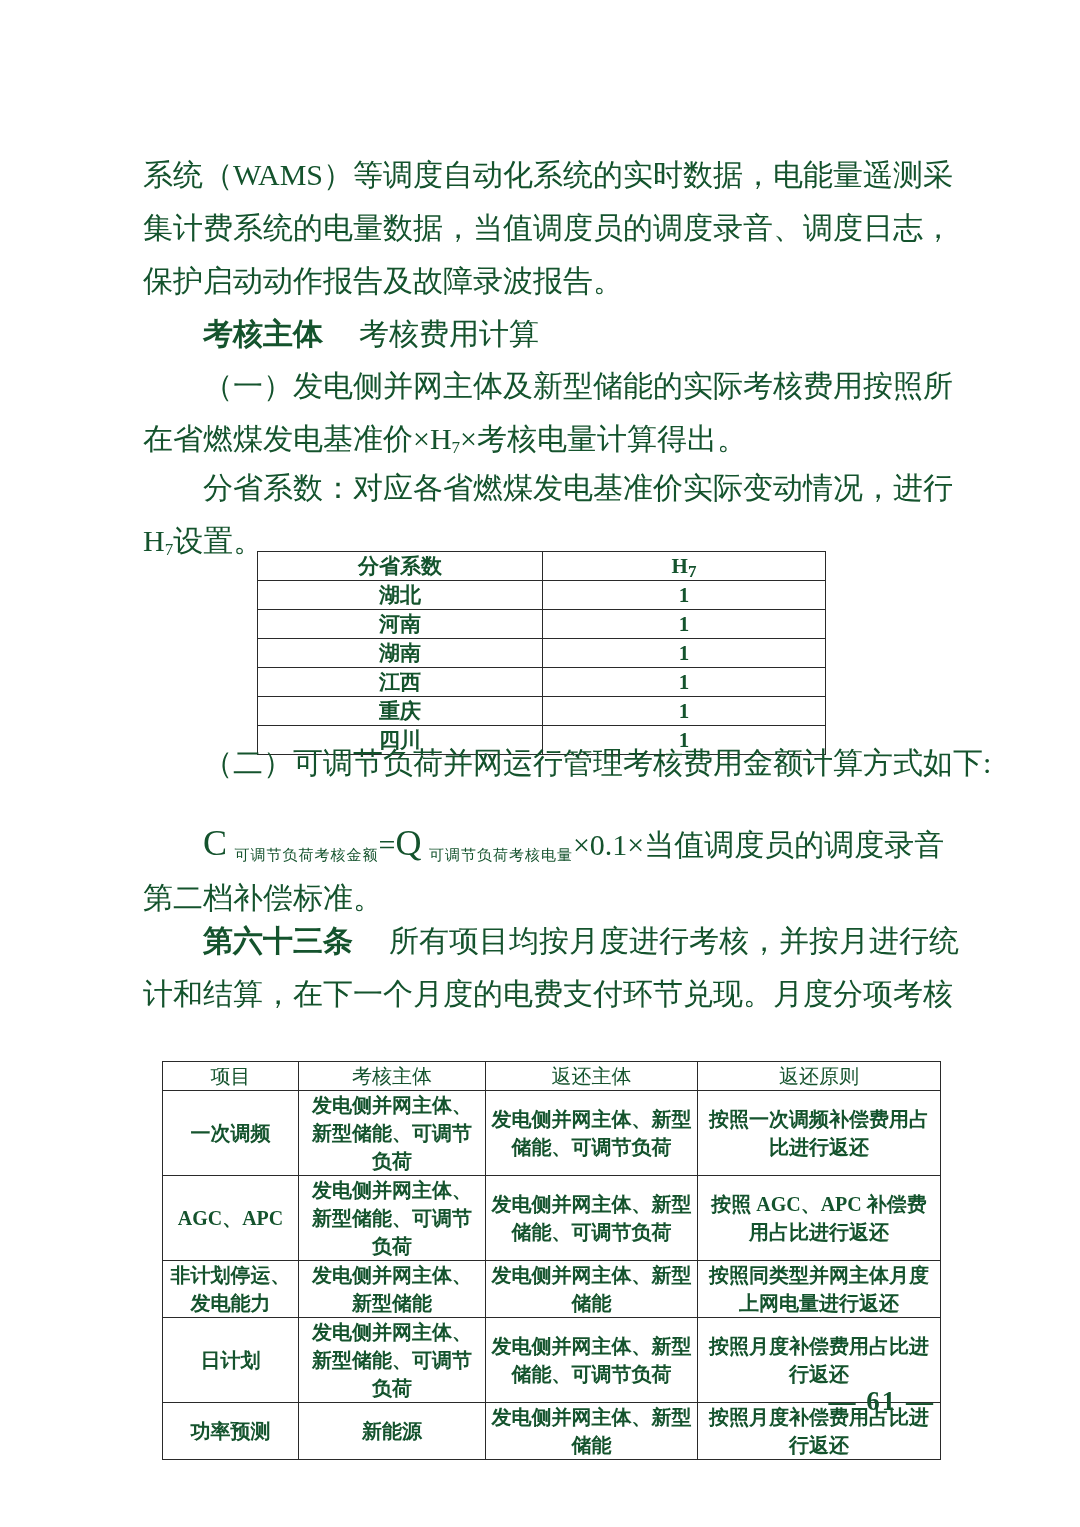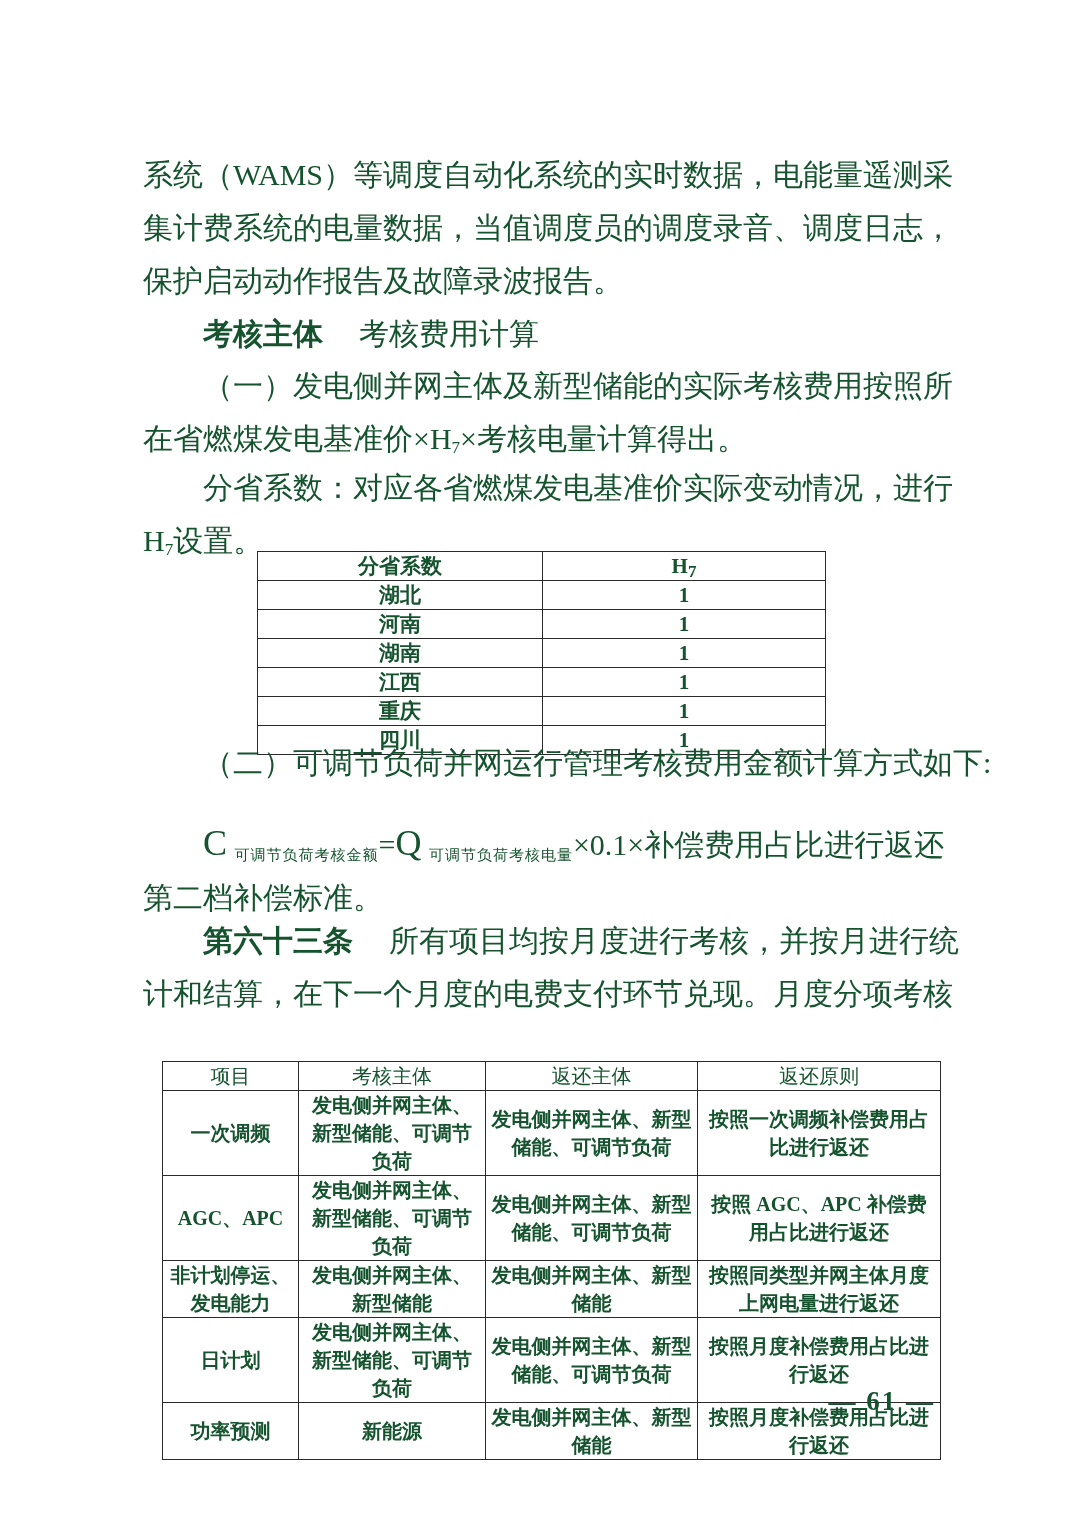--- a/index.html
+++ b/index.html
@@ -98,21 +98,21 @@
       <td>1</td>
     </tr>
   </tbody>
     </table>
 
   <div class="tb" style="top:736px;">
     <div class="ln ind">（二）可调节负荷并网运行管理考核费用金额计算方式如下:</div>
   </div>
 
   <div class="tb" style="top:817px;">
-    <div class="ln ind"><span class="bigvar">C</span> <span class="fsub">可调节负荷考核金额</span><span>=</span><span class="bigvar">Q</span> <span class="fsub">可调节负荷考核电量</span><span>×0.1×补偿费用占比进行返还</span></div>
+    <div class="ln ind"><span class="bigvar">C</span> <span class="fsub">可调节负荷考核金额</span><span>=</span><span class="bigvar">Q</span> <span class="fsub">可调节负荷考核电量</span><span>×0.1×当值调度员的调度录音</span></div>
     <div class="ln">第二档补偿标准。</div>
   </div>
 
   <div class="tb" style="top:914px;">
     <div class="ln ind fill"><span class="hd">第六十三条</span><span class="hd-gap">所有项目均按月度进行考核，并按月进行统</span></div>
     <div class="ln fill">计和结算，在下一个月度的电费支付环节兑现。月度分项考核</div>
   </div>
 
   <table class="t2">
     <colgroup>

